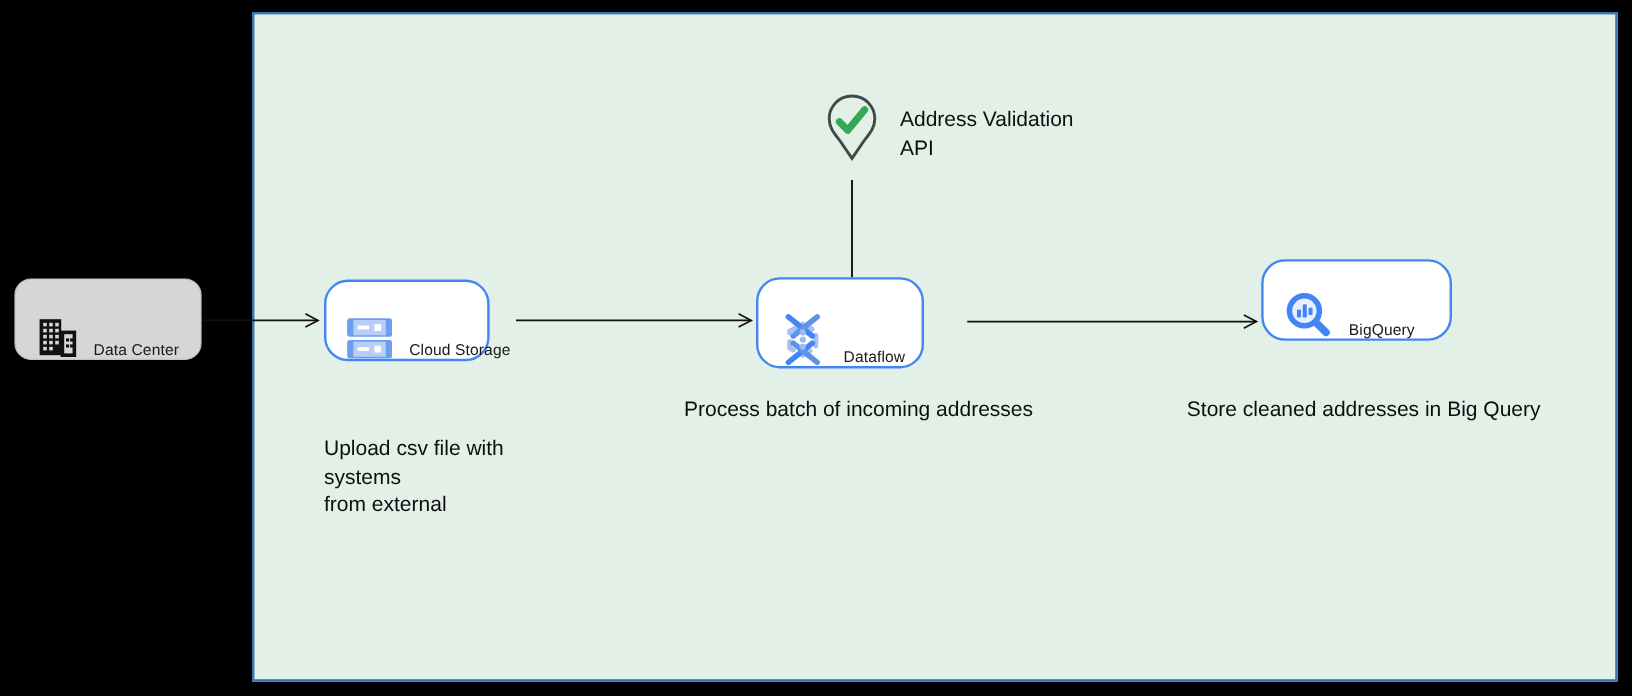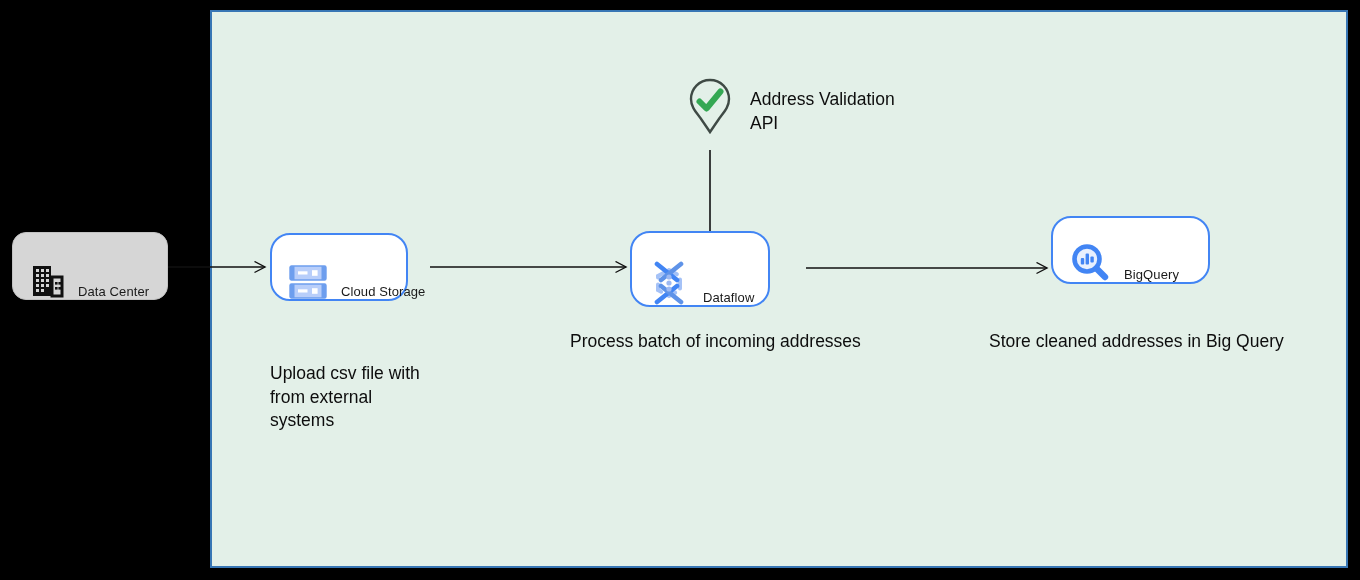--- a/index.html
+++ b/index.html
@@ -202,19 +202,19 @@
       <polyline points="13.5,25.5 20.5,32.5 34.5,15.5" fill="none" stroke="#34a853" stroke-width="6" stroke-linecap="round" stroke-linejoin="round"></polyline>
     </svg>
   </div>
   <div class="caption caption-api">
     <div>Address Validation</div>
     <div>API</div>
   </div>
 
   <div class="caption caption-upload">
     <div>Upload csv file with</div>
+    <div>systems</div>
     <div>from external</div>
-    <div>systems</div>
   </div>
   <div class="caption caption-process">Process batch of incoming addresses</div>
   <div class="caption caption-store">Store cleaned addresses in Big Query</div>
 
 </div>
 
 </body></html>

